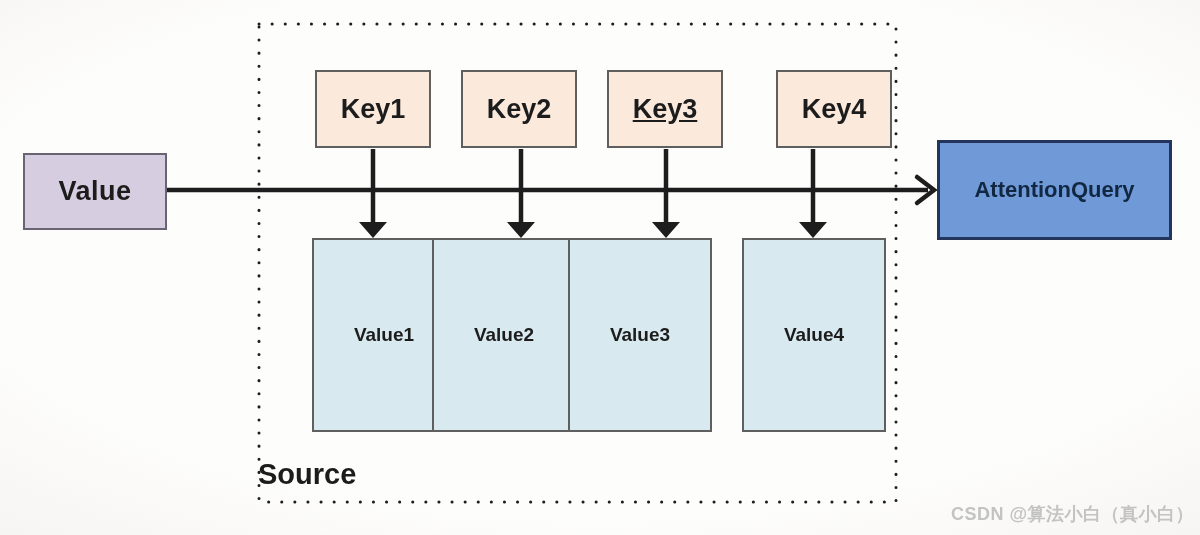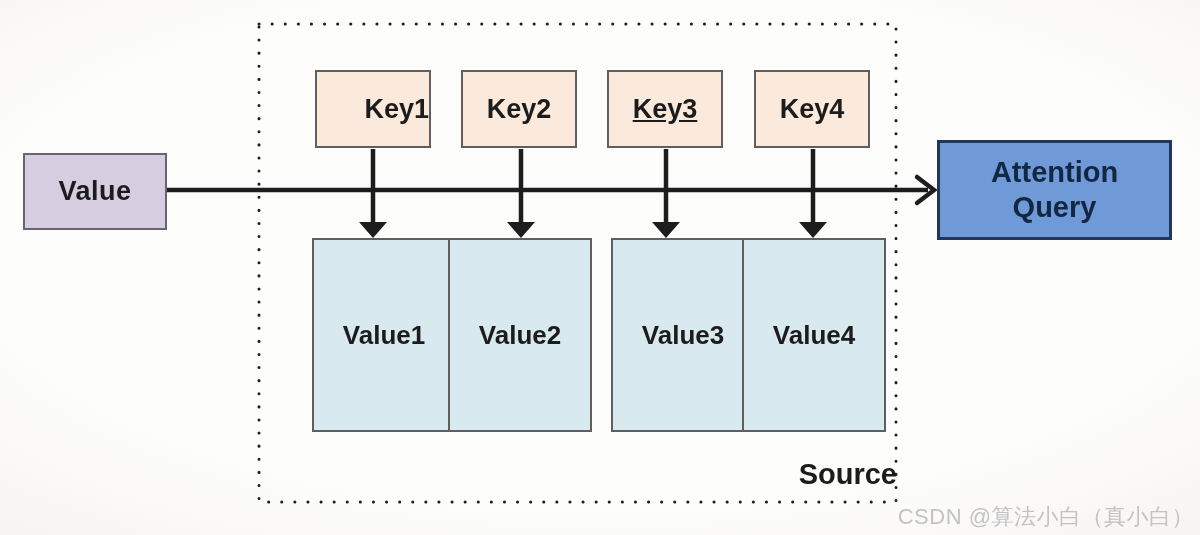--- a/index.html
+++ b/index.html
@@ -64,59 +64,59 @@
     font-size: 27px;
     letter-spacing: 0.5px;
   }
   .key {
     top: 70px;
     width: 116px; height: 78px;
     background: var(--key-fill, #fbeadc);
     border: 2px solid var(--box-border, #5f5f5f);
     font-size: 27px;
   }
-  .k1 { left: 315px; justify-content: flex-end; }
+  .k1 { left: 315px; }
   .k2 { left: 461px; text-align: center; }
   .k3 { left: 607px; text-decoration: underline; }
-  .k4 { left: 754px; text-align: center; }
+  .k4 { left: 776px; text-align: center; }
   .value {
     top: 238px;
     width: 144px; height: 194px;
     background: var(--value-fill, #d8e9ef);
     border: 2px solid var(--box-border, #5f5f5f);
-    font-size: 26px;
+    font-size: 19px;
   }
   .v1 { left: 312px; }
-  .v2 { left: 448px; }
-  .v3 { left: 611px; }
+  .v2 { left: 432px; }
+  .v3 { left: 568px; }
   .v4 { left: 742px; justify-content: center; }
   .attention {
     left: 937px; top: 140px;
     width: 235px; height: 100px;
     background: var(--attention-fill, #6f9ad7);
     border: 3px solid var(--attention-border, #24355c);
     color: var(--attention-text, #122742);
-    font-size: 29px;
+    font-size: 22px;
     line-height: 1.22;
-    flex-direction: column;
+    flex-direction: row;
   }
   .source-label {
     position: absolute;
     left: 258px; top: 458px;
     width: 639px;
-    text-align: right;
+    text-align: left;
     font-size: 29px;
     font-weight: bold;
     color: var(--text-color, #1c1c1c);
   }
   .watermark {
     position: absolute;
     right: 6px; top: 502px;
-    font-size: 22px;
-    font-weight: normal;
+    font-size: 18px;
+    font-weight: bold;
     color: var(--watermark-color, #c3c3c3);
     letter-spacing: 0.5px;
     white-space: nowrap;
   }
 </style>
 </head>
 <body>
 
 <div class="stage">
 

